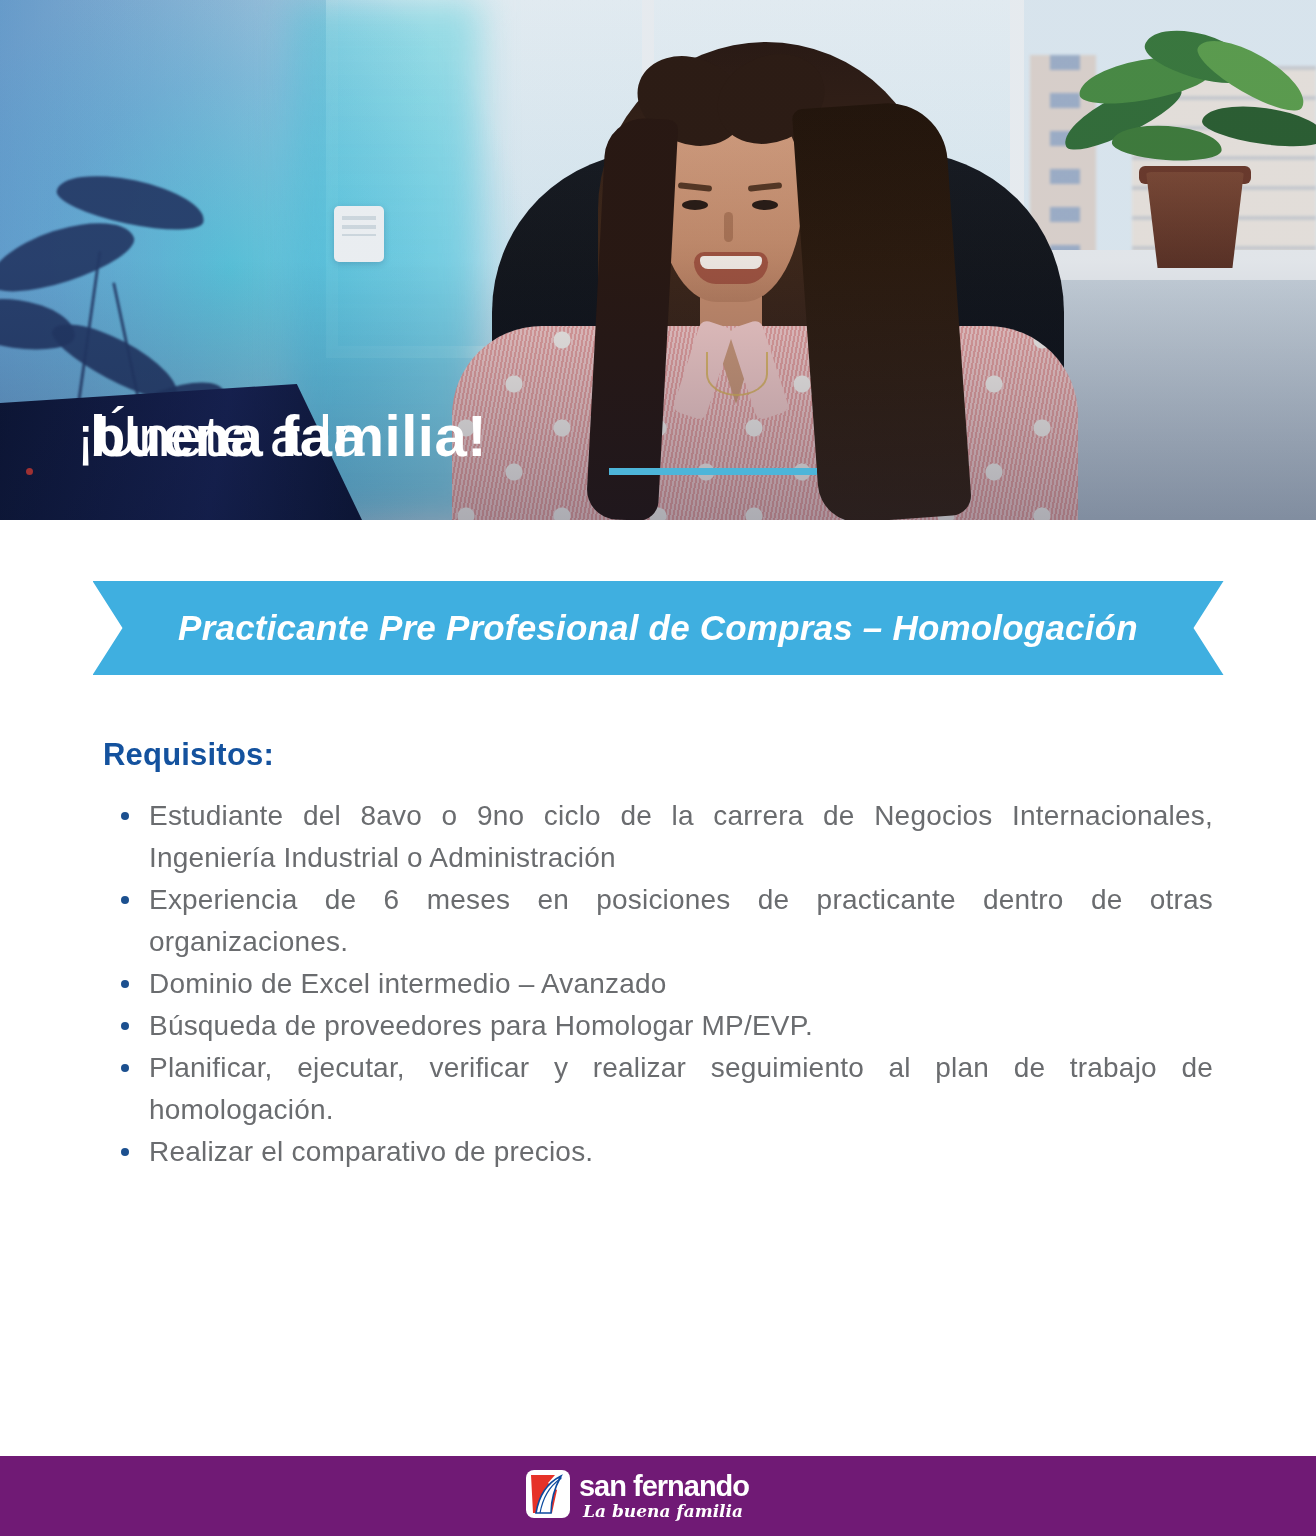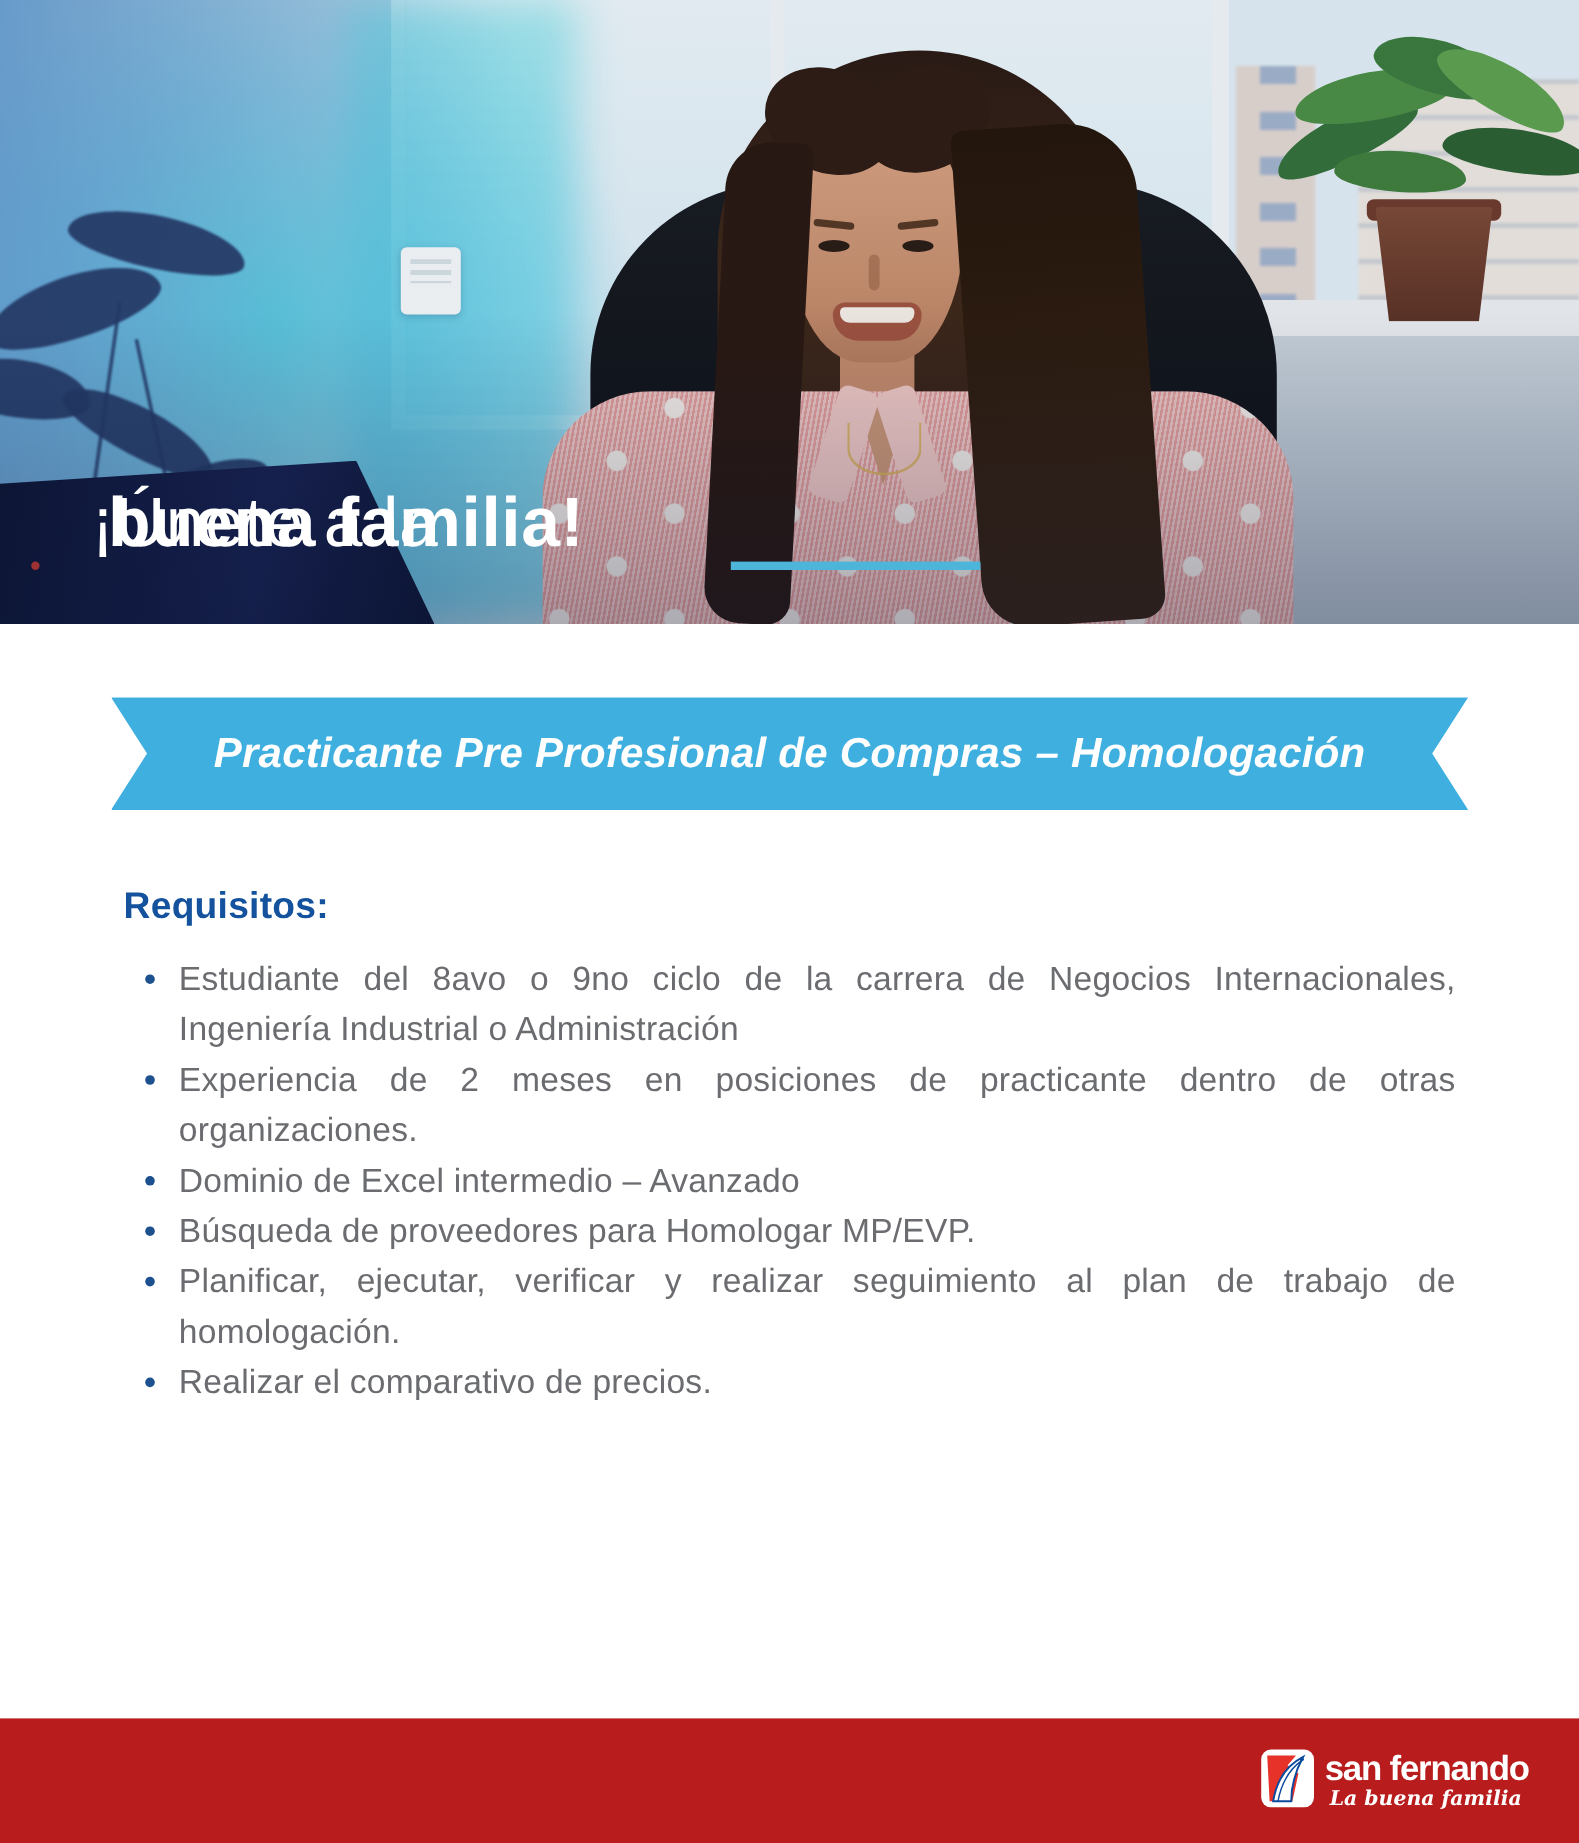--- a/index.html
+++ b/index.html
@@ -113,22 +113,22 @@
   .content{flex:1 1 auto;padding:0 103px;}
   .sec-h{margin:62px 0 22px 0;font-size:31px;font-weight:700;color:#14529e;letter-spacing:.2px;}
   .sec-h.second{margin-top:60px;}
   ul.blist{list-style:none;margin:0;padding:0;}
   ul.blist li{position:relative;padding-left:46px;font-size:28px;line-height:42px;color:#6a6c6f;
               text-align:justify;letter-spacing:.2px;}
   ul.blist li::before{content:"";position:absolute;left:18px;top:17px;width:8px;height:8px;border-radius:50%;
               background:#1c508f;}
 
   
-  .footer{flex:0 0 auto;margin-top:auto;height:104px;background:#b91c1c;display:flex;align-items:center;
-          justify-content:flex-end;padding-right:42px;}
+  .footer{flex:0 0 auto;margin-top:auto;height:80px;background:#701a75;display:flex;align-items:center;
+          justify-content:center;padding-right:42px;}
   .logo{display:flex;align-items:center;gap:8px;}
   .logo-txt{display:flex;flex-direction:column;align-items:flex-end;line-height:1;}
   .brand{color:#fff;font-weight:700;font-size:29px;letter-spacing:-1px;}
   .tagline{color:#fff;font-family:"DejaVu Serif",serif;font-style:italic;font-weight:700;font-size:17px;
            margin-top:2px;margin-right:6px;}
 </style>
 </head>
 <body>
 
 <div class="flyer">
@@ -209,21 +209,21 @@
   <div class="ribbon-wrap">
     <div class="ribbon">
       <span>Practicante Pre Profesional de Compras – Homologación</span>
     </div>
   </div>
 
   <div class="content">
     <h2 class="sec-h">Requisitos:</h2>
     <ul class="blist">
       <li>Estudiante del 8avo o 9no ciclo de la carrera de Negocios Internacionales, Ingeniería Industrial o Administración</li>
-      <li>Experiencia de 2 meses en posiciones de practicante dentro de otras organizaciones.</li>
+      <li>Experiencia de 6 meses en posiciones de practicante dentro de otras organizaciones.</li>
       <li>Dominio de Excel intermedio – Avanzado</li>
     </ul>
 
     <ul class="blist">
       <li>Búsqueda de proveedores para Homologar MP/EVP.</li>
       <li>Planificar, ejecutar, verificar y realizar seguimiento al plan de trabajo de homologación.</li>
       <li>Realizar el comparativo de precios.</li>
     </ul>
   </div>
 

